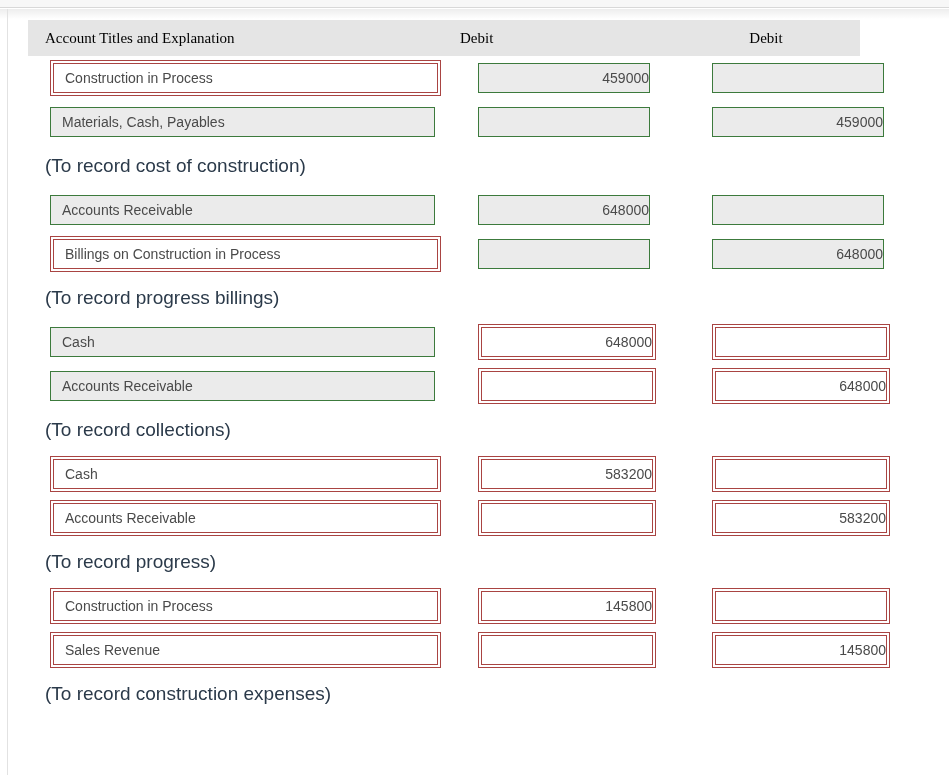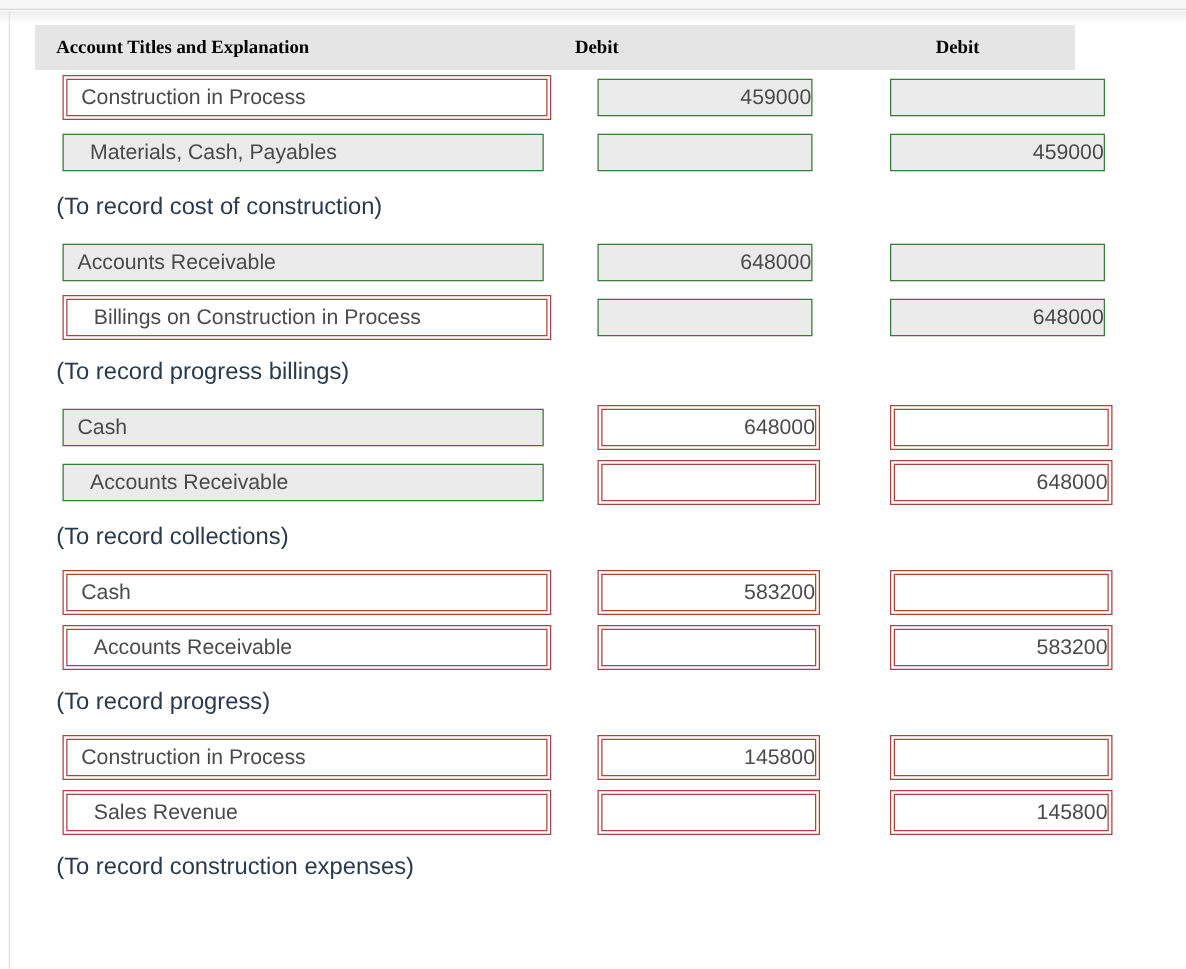--- a/index.html
+++ b/index.html
@@ -51,21 +51,21 @@
 
   
   .thead {
     display: flex;
     align-items: center;
     background: #e5e5e5;
     height: 36px;
     width: 832px;
   }
   .th {
-    font-weight: bold;
+    font-weight: normal;
     font-size: 15px;
     color: #000000;
     font-family: "Liberation Serif", serif;
   }
   .th-account { width: 432px; padding-left: 17px; text-align: left; }
   .th-debit   { width: 212px; text-align: left; }
   .th-credit  { width: 188px; text-align: center; }
 
   
   .entry-group { width: 832px; }
@@ -78,29 +78,29 @@
 
   .cell-account { width: 440px; padding-left: 22px; }
   .cell-debit   { width: 212px; padding-left: 10px; }
   .cell-credit  { width: 180px; padding-left: 32px; }
 
   
   .field {
     height: 30px;
     display: flex;
     align-items: center;
-    font-size: 17px;
+    font-size: 14px;
     color: #4a4a4a;
     font-family: "Liberation Sans", sans-serif;
     white-space: nowrap;
     overflow: hidden;
   }
   .field.acct  { width: 385px; padding-left: 11px; justify-content: flex-start; }
   .field.num   { width: 172px; justify-content: flex-end; }
-  .field.indent { padding-left: 21px; }
+  .field.indent { padding-left: 11px; }
 
   
   .field.ok {
     border: 1px solid #3c7a3c;
     background: #ebebeb;
   }
   
   .field.err {
     border: 1px solid #a94442;
     background: #ffffff;

